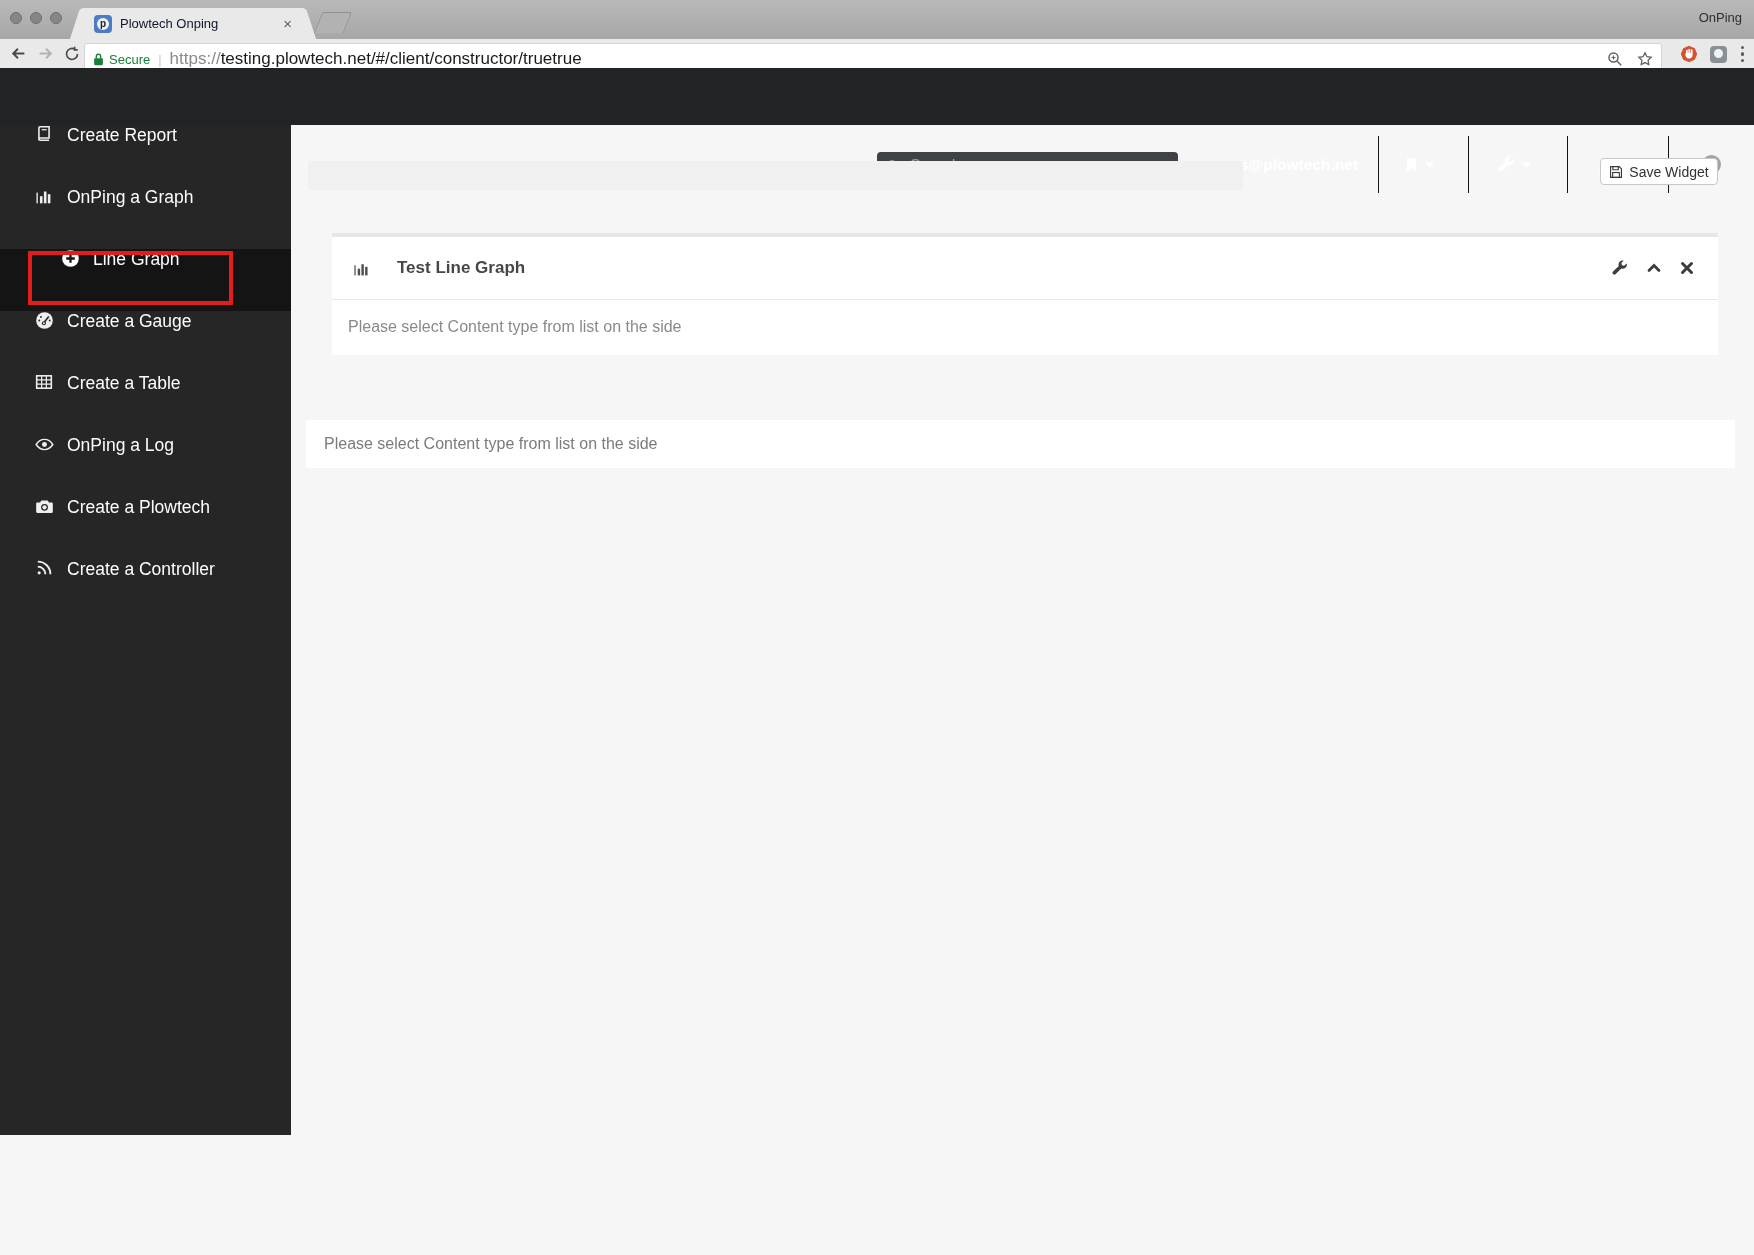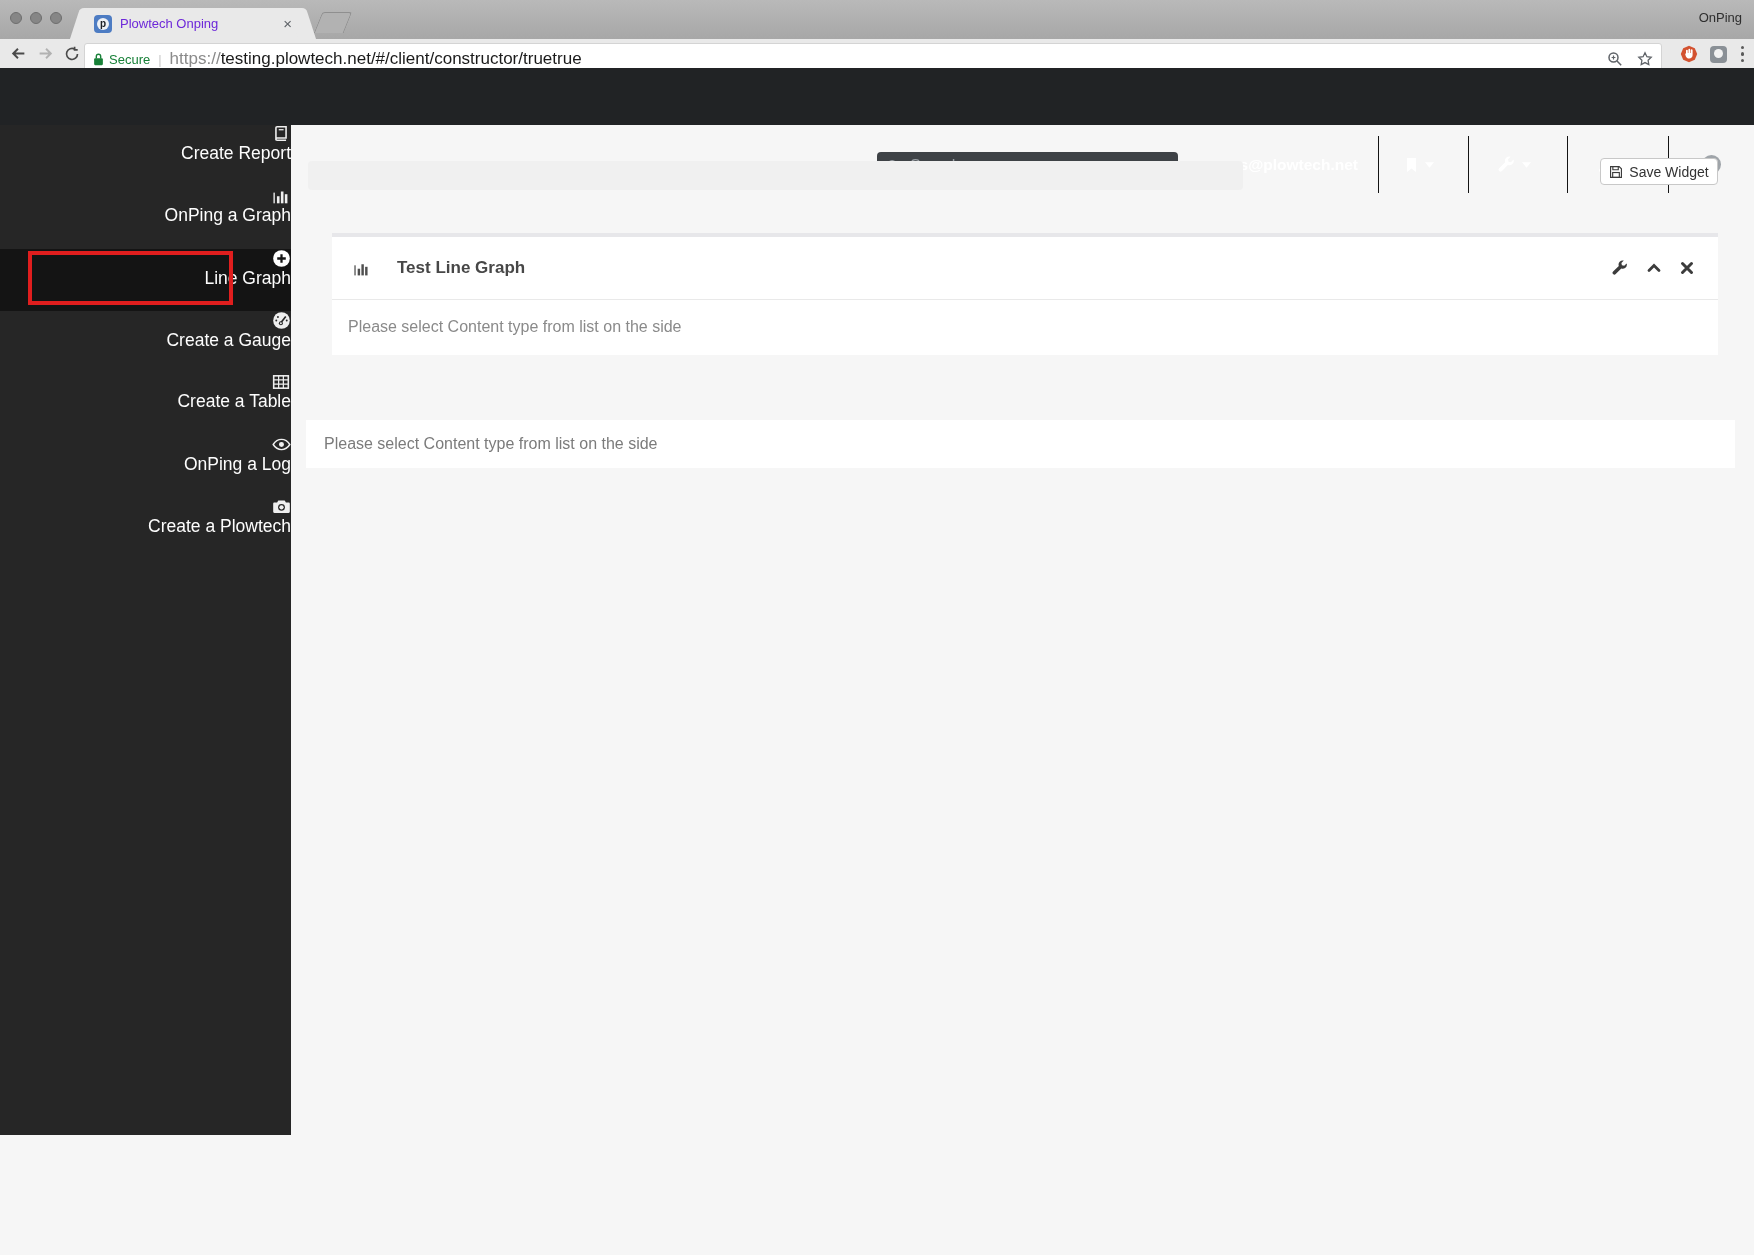--- a/index.html
+++ b/index.html
@@ -20,21 +20,21 @@
 
   .tab{ position:absolute; left:84px; top:8px; width:218px; height:31px;
     background:#e9e9e9; border-radius:7px 7px 0 0; display:flex; align-items:center; padding:0 10px; }
   .tab::before,.tab::after{ content:""; position:absolute; bottom:0; width:18px; height:31px; background:#e9e9e9; }
   .tab::before{ left:-9px; transform:skewX(-18deg); border-radius:4px 0 0 0; }
   .tab::after{ right:-9px; transform:skewX(18deg); border-radius:0 4px 0 0; }
   .favicon{ width:18px; height:18px; border-radius:4px; background:#4d7cc3;
     display:flex; align-items:center; justify-content:center; margin-right:8px; position:relative; z-index:2; }
   .favicon i{ width:12px; height:12px; border-radius:50%; background:#eef1f5;
     color:#1d2127; font-style:normal; font-weight:bold; font-size:10px; line-height:12px; text-align:center; }
-  .tab-title{ font-size:13px; color:#6d28d9; flex:1; white-space:nowrap; overflow:hidden; position:relative; z-index:2;}
+  .tab-title{ font-size:13px; color:#0f172a; flex:1; white-space:nowrap; overflow:hidden; position:relative; z-index:2;}
   .tab-close{ font-size:15px; color:#5f6368; margin-left:6px; position:relative; z-index:2; cursor:default; }
   .newtab{ position:absolute; left:318px; top:12px; width:30px; height:21px;
     transform:skewX(-22deg); background:#b2b2b2; border:1px solid #8f8f8f; border-bottom:none; border-radius:3px 3px 0 0;}
 
   .toolbar{ position:absolute; left:0; top:39px; width:1754px; height:29px;
     background:#e9e9e9; display:flex; align-items:center; }
   .nav-ic{ color:#4a4a4a; margin-left:10px; }
   .nav-ic.disabled{ color:#b2b2b2; }
   .urlbar{ position:absolute; left:84px; top:43px; width:1578px; height:32px;
     background:#ffffff; border:1px solid #d4d4d4; border-radius:3px;
@@ -67,21 +67,21 @@
   .account-email{ position:absolute; top:86px; left:1188px; width:170px; text-align:right;
     color:#ffffff; font-size:15.5px; font-weight:bold; line-height:22px; }
   .hdr-sep{ position:absolute; top:68px; width:1px; height:57px; background:#141414; }
   .hdr-btn{ position:absolute; top:68px; height:57px; display:flex; align-items:center; gap:7px;
     color:#ffffff; cursor:pointer; }
   .help-circle{ width:19px; height:19px; border-radius:50%; background:#9fa4a9;
     color:#17191c; font-size:13px; font-weight:bold; text-align:center; line-height:19px; }
 
   
   .sidebar{ position:absolute; left:0; top:125px; width:291px; height:1010px; background:#262626; }
-  .side-item{ height:62px; display:flex; align-items:flex-end; padding-left:34px; color:#fdfdfd; cursor:pointer;flex-direction:column; }
+  .side-item{ height:62px; display:flex; align-items:flex-start; padding-left:34px; color:#fdfdfd; cursor:pointer; }
   .side-item .sicon{ width:20px; color:#efefef; display:flex; justify-content:center; }
   .side-item .slabel{ margin-left:13px; font-size:17.5px; }
   .side-sub{ background:#141414; padding-left:60px; }
   .red-box{ position:absolute; left:28px; top:251px; width:205px; height:54px;
     border:4px solid #e01e1e; pointer-events:none; z-index:5; }
 
   
   .skeleton-bar{ position:absolute; left:308px; top:161px; width:935px; height:29px;
     background:#f0f0f0; border-radius:4px; }
   .save-widget{ position:absolute; left:1600px; top:158px; width:118px; height:27px;
@@ -308,20 +308,30 @@
   </div>
   <div class="side-item">
     <span class="sicon">
       <svg width="19" height="19" viewBox="0 0 16 16">
           <path fill="currentColor" d="M2 4.6h2.3l1-1.6h5.4l1 1.6H14c.6 0 1 .4 1 1v6.8c0 .6-.4 1-1 1H2c-.6 0-1-.4-1-1V5.6c0-.6.4-1 1-1z"></path>
           <circle cx="8" cy="8.7" r="2.9" fill="#262626"></circle>
           <circle cx="8" cy="8.7" r="1.8" fill="currentColor"></circle>
         </svg>
     </span>
     <span class="slabel">Create a Plowtech</span>
+  </div>
+  <div class="side-item">
+    <span class="sicon">
+      <svg width="18" height="18" viewBox="0 0 16 16" fill="none" stroke="currentColor" stroke-width="1.7">
+          <path d="M2.5 6.8a6.7 6.7 0 0 1 6.7 6.7"></path>
+          <path d="M2.5 2.3a11.2 11.2 0 0 1 11.2 11.2"></path>
+          <circle cx="3.7" cy="12.3" r="1.4" fill="currentColor" stroke="none"></circle>
+        </svg>
+    </span>
+    <span class="slabel">Create a Controller</span>
   </div>
 </div>
 <div class="red-box"></div>
 
 <div class="skeleton-bar"></div>
 
 <button class="save-widget">
   <svg width="14" height="14" viewBox="0 0 16 16" fill="none" stroke="currentColor" stroke-width="1.3">
       <path d="M1.8 1.8h9.8l2.6 2.6v9.8H1.8z"></path>
       <path d="M4.4 1.8v3.6h6.2V1.8"></path>

